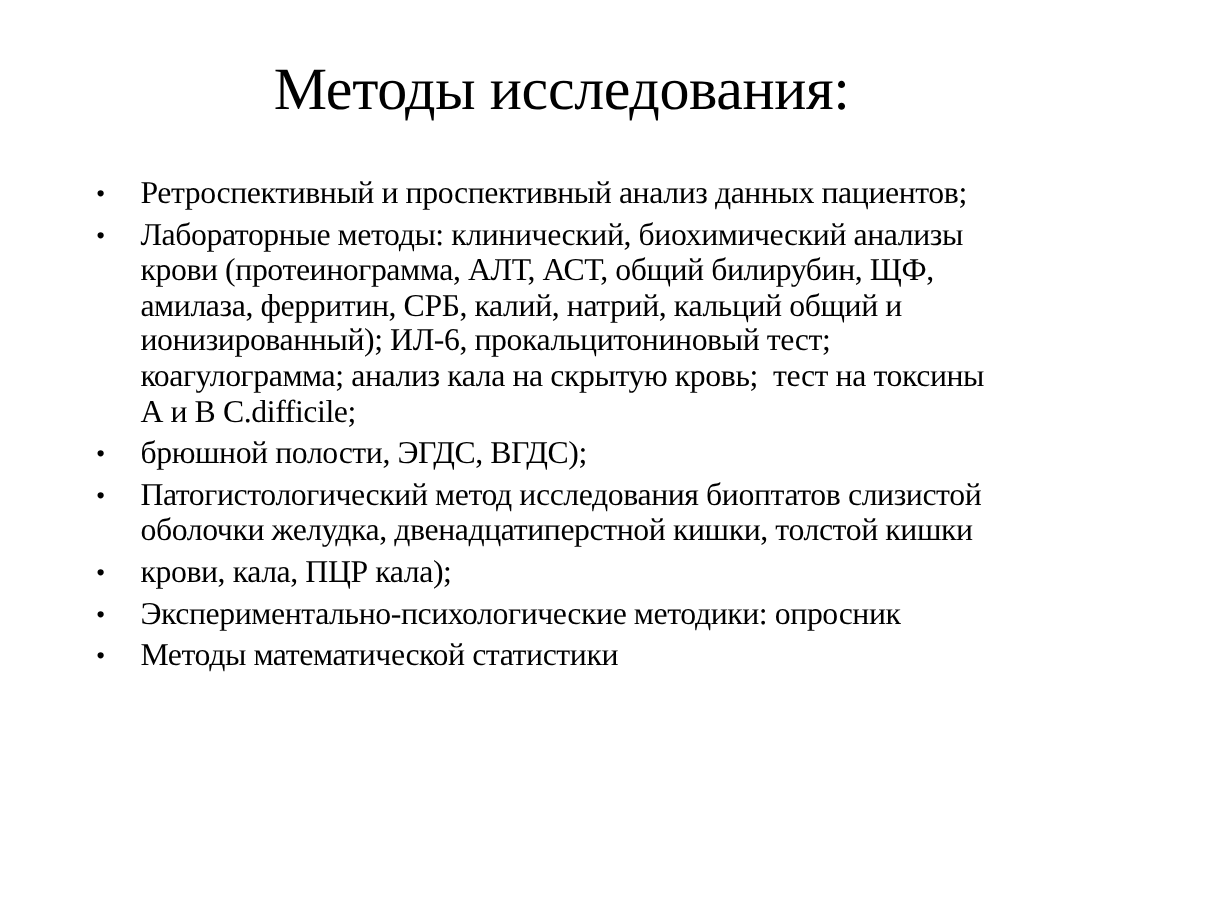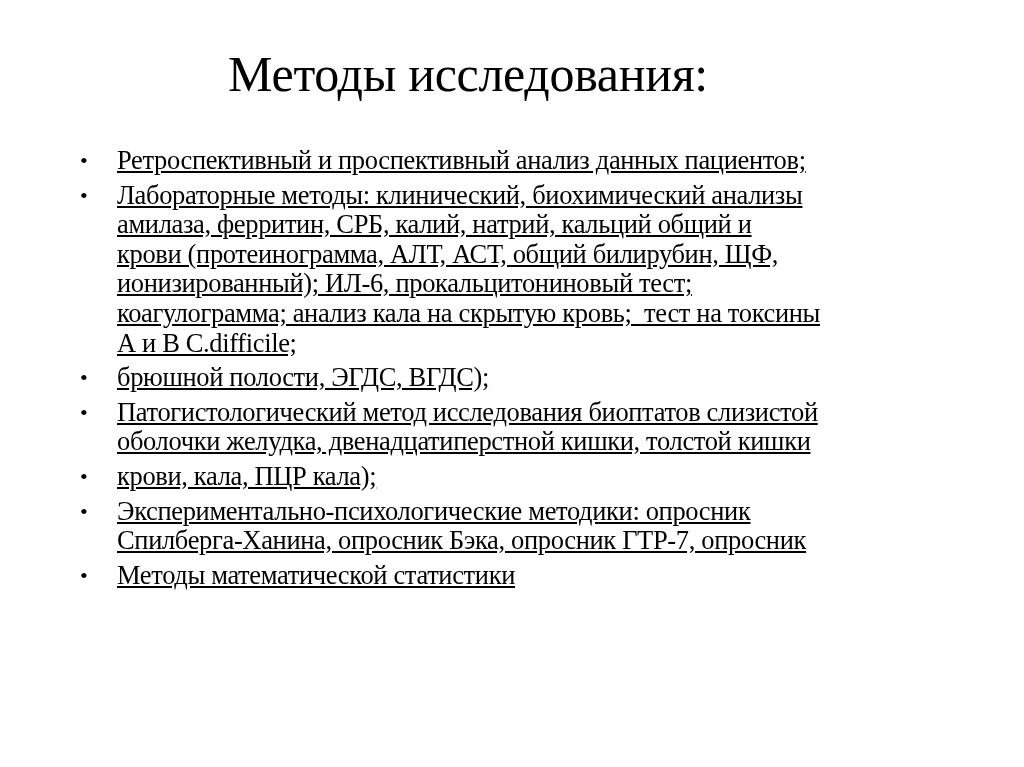--- a/index.html
+++ b/index.html
@@ -44,59 +44,57 @@
     }
     .bullet-dot {
       position: absolute;
       left: 0;
       top: 0;
       font-size: 22px;
     }
     .line {
       display: block;
       white-space: pre;
-      text-decoration: underline;
     }
   </style>
 </head>
 <body>
 
 <div>
   <div class="slide-title">Методы исследования:</div>
 
   <ul class="bullet-list">
     <li class="bullet-item">
       <span class="bullet-dot">•</span>
       <span class="line">Ретроспективный и проспективный анализ данных пациентов;</span>
     </li>
     <li class="bullet-item">
       <span class="bullet-dot">•</span>
       <span class="line">Лабораторные методы: клинический, биохимический анализы</span>
+      <span class="line">крови (протеинограмма, АЛТ, АСТ, общий билирубин, ЩФ,</span>
       <span class="line">амилаза, ферритин, СРБ, калий, натрий, кальций общий и</span>
-      <span class="line">крови (протеинограмма, АЛТ, АСТ, общий билирубин, ЩФ,</span>
       <span class="line">ионизированный); ИЛ-6, прокальцитониновый тест;</span>
       <span class="line">коагулограмма; анализ кала на скрытую кровь;  тест на токсины</span>
       <span class="line">А и В C.difficile;</span>
     </li>
     <li class="bullet-item">
       <span class="bullet-dot">•</span>
       <span class="line">брюшной полости, ЭГДС, ВГДС);</span>
     </li>
     <li class="bullet-item">
       <span class="bullet-dot">•</span>
       <span class="line">Патогистологический метод исследования биоптатов слизистой</span>
       <span class="line">оболочки желудка, двенадцатиперстной кишки, толстой кишки</span>
     </li>
     <li class="bullet-item">
       <span class="bullet-dot">•</span>
       <span class="line">крови, кала, ПЦР кала);</span>
     </li>
     <li class="bullet-item">
       <span class="bullet-dot">•</span>
       <span class="line">Экспериментально-психологические методики: опросник</span>
-      <span class="line">Спилберга-Ханина, опросник Бэка, опросник ГТР-7, опросник</span>
     </li>
     <li class="bullet-item">
       <span class="bullet-dot">•</span>
       <span class="line">Методы математической статистики</span>
     </li>
   </ul>
 </div>
 
 </body></html>

